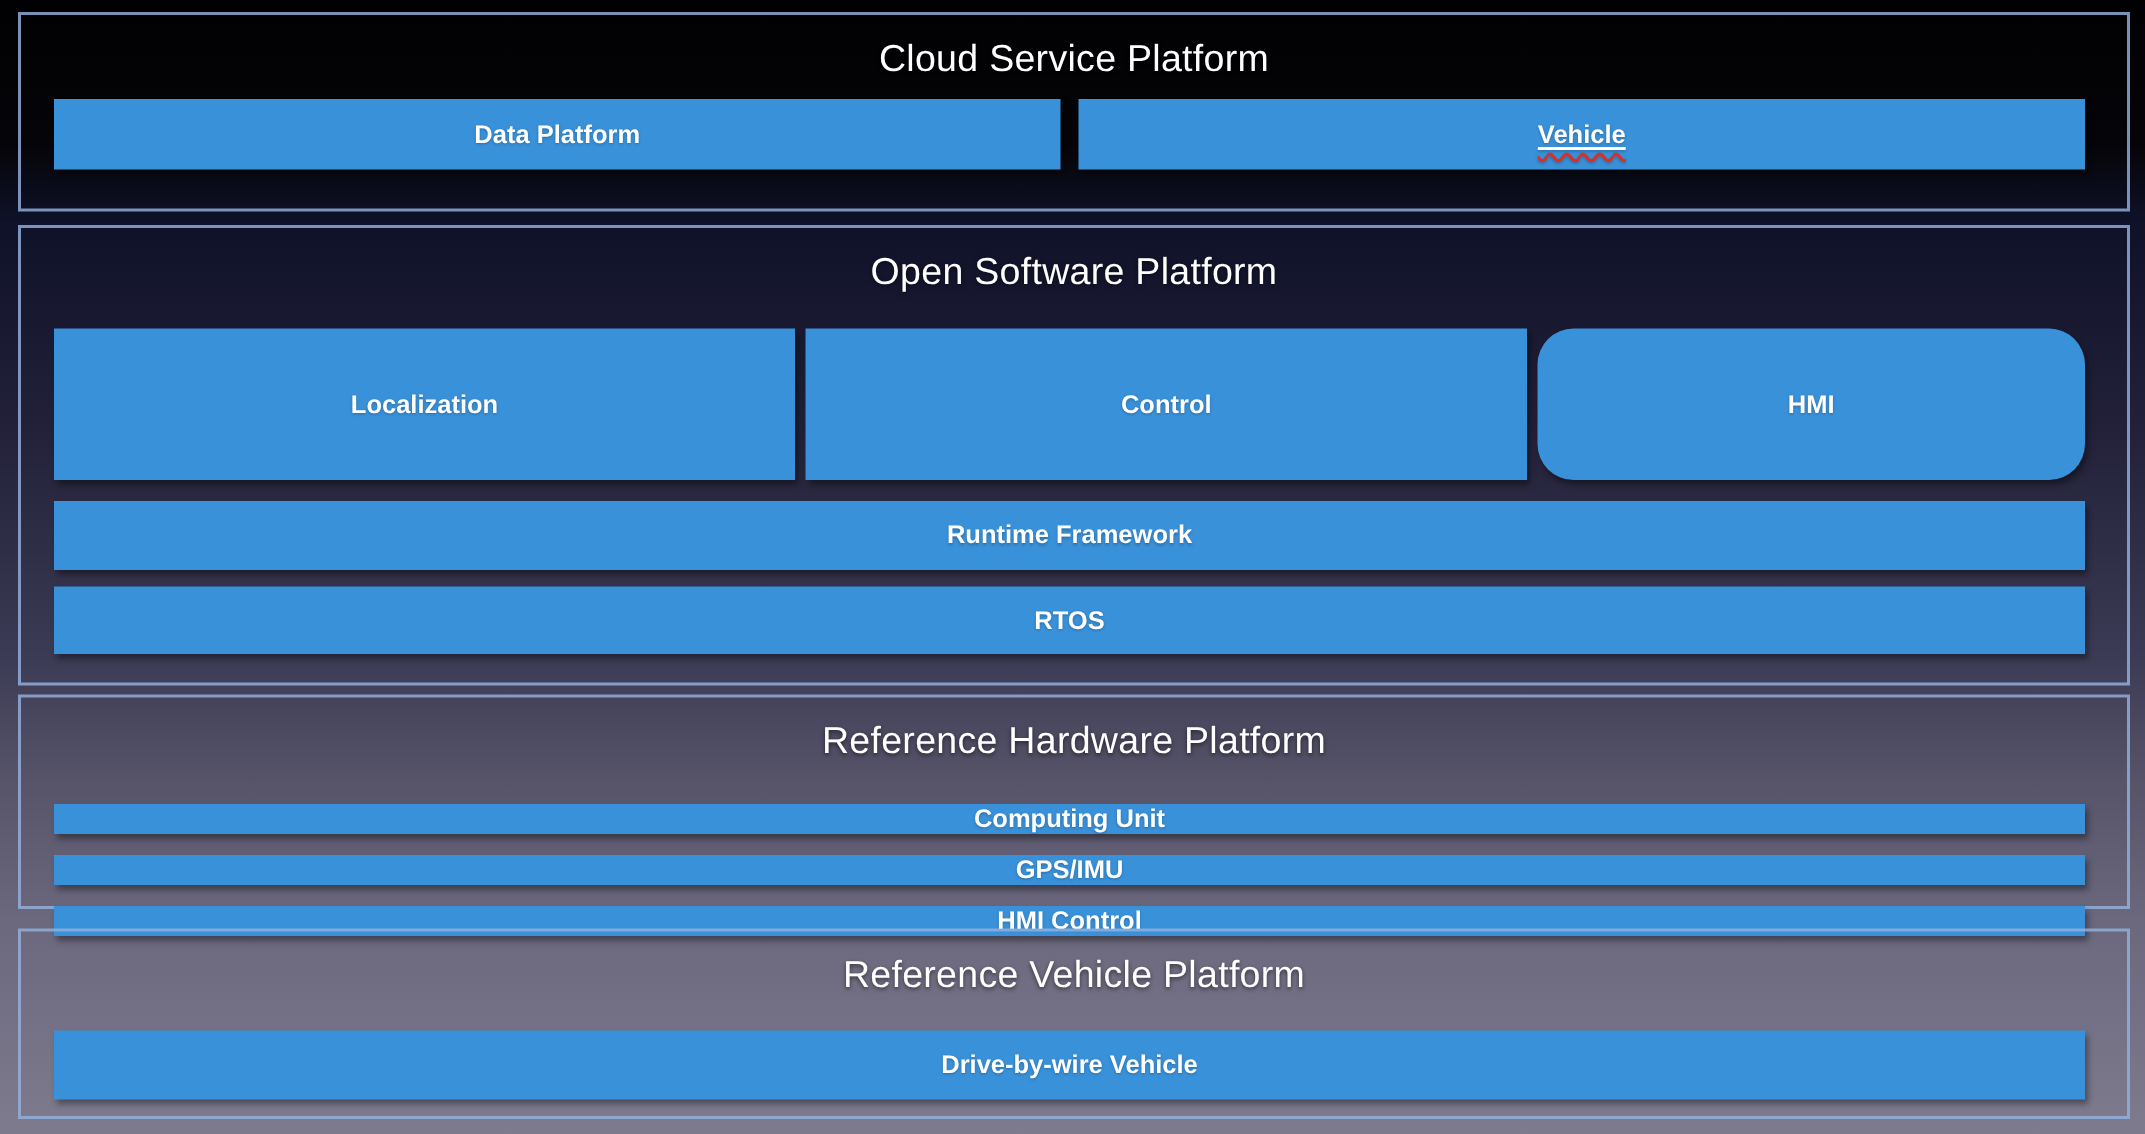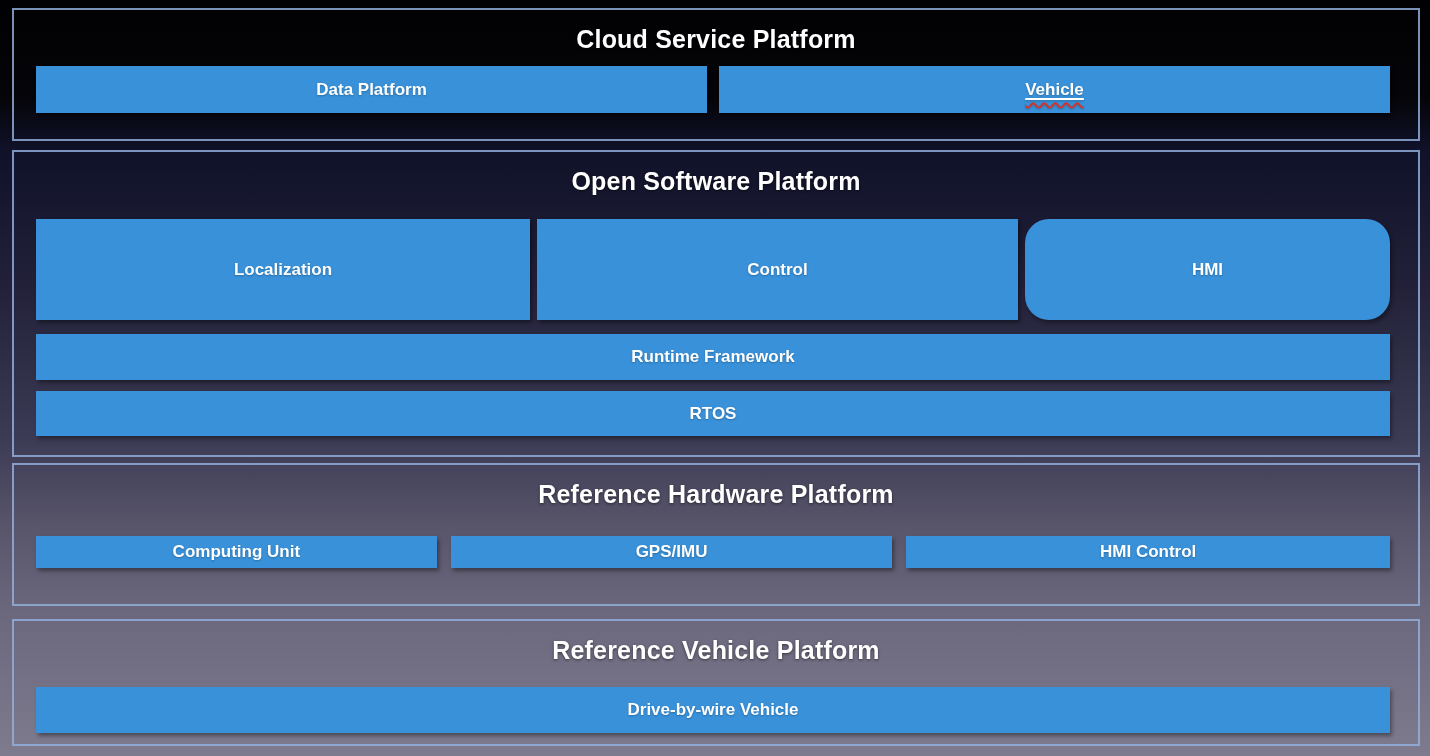--- a/index.html
+++ b/index.html
@@ -31,21 +31,21 @@
   .panel-software { top: 150px; height: 307px; }
   .panel-hardware { top: 463px; height: 143px; }
   .panel-vehicle  { top: 619px; height: 127px; }
 
   .panel-title {
     margin: 0;
     padding-top: 15px;
     text-align: center;
     color: #ffffff;
     font-size: 25px;
-    font-weight: bold;
+    font-weight: normal;
     letter-spacing: 0.2px;
     text-shadow: 0 1px 3px rgba(0,0,0,0.55);
   }
 
   .row {
     position: absolute;
     left: 22px; right: 28px;
     display: flex;
   }
   .box {
@@ -69,21 +69,21 @@
   .row-sw-top { top: 67px; height: 101px; gap: 7px; }
   .box-localization { flex-grow: 494; }
   .box-control      { flex-grow: 481; }
   .box-hmi          { flex-grow: 365; border-radius: 24px; }
   .row-sw-top .box  { flex-basis: 0; }
   .row-runtime { top: 182px; height: 46px; }
   .row-rtos    { top: 239px; height: 45px; }
   .row-runtime .box, .row-rtos .box, .row-vehicle .box { flex: 1 1 0; }
 
   
-  .row-hw { top: 71px; height: 32px; gap: 14px; }
+  .row-hw { top: 71px; height: 49px; gap: 14px; flex-direction: column; }
   .box-computing-unit { flex-grow: 401; }
   .box-gps-imu        { flex-grow: 442; }
   .box-hmi-device     { flex-grow: 484; }
   .row-hw .box { flex-basis: 0; }
 
   
   .row-vehicle { top: 66px; height: 46px; }
 
   
   .spellcheck-wavy {

